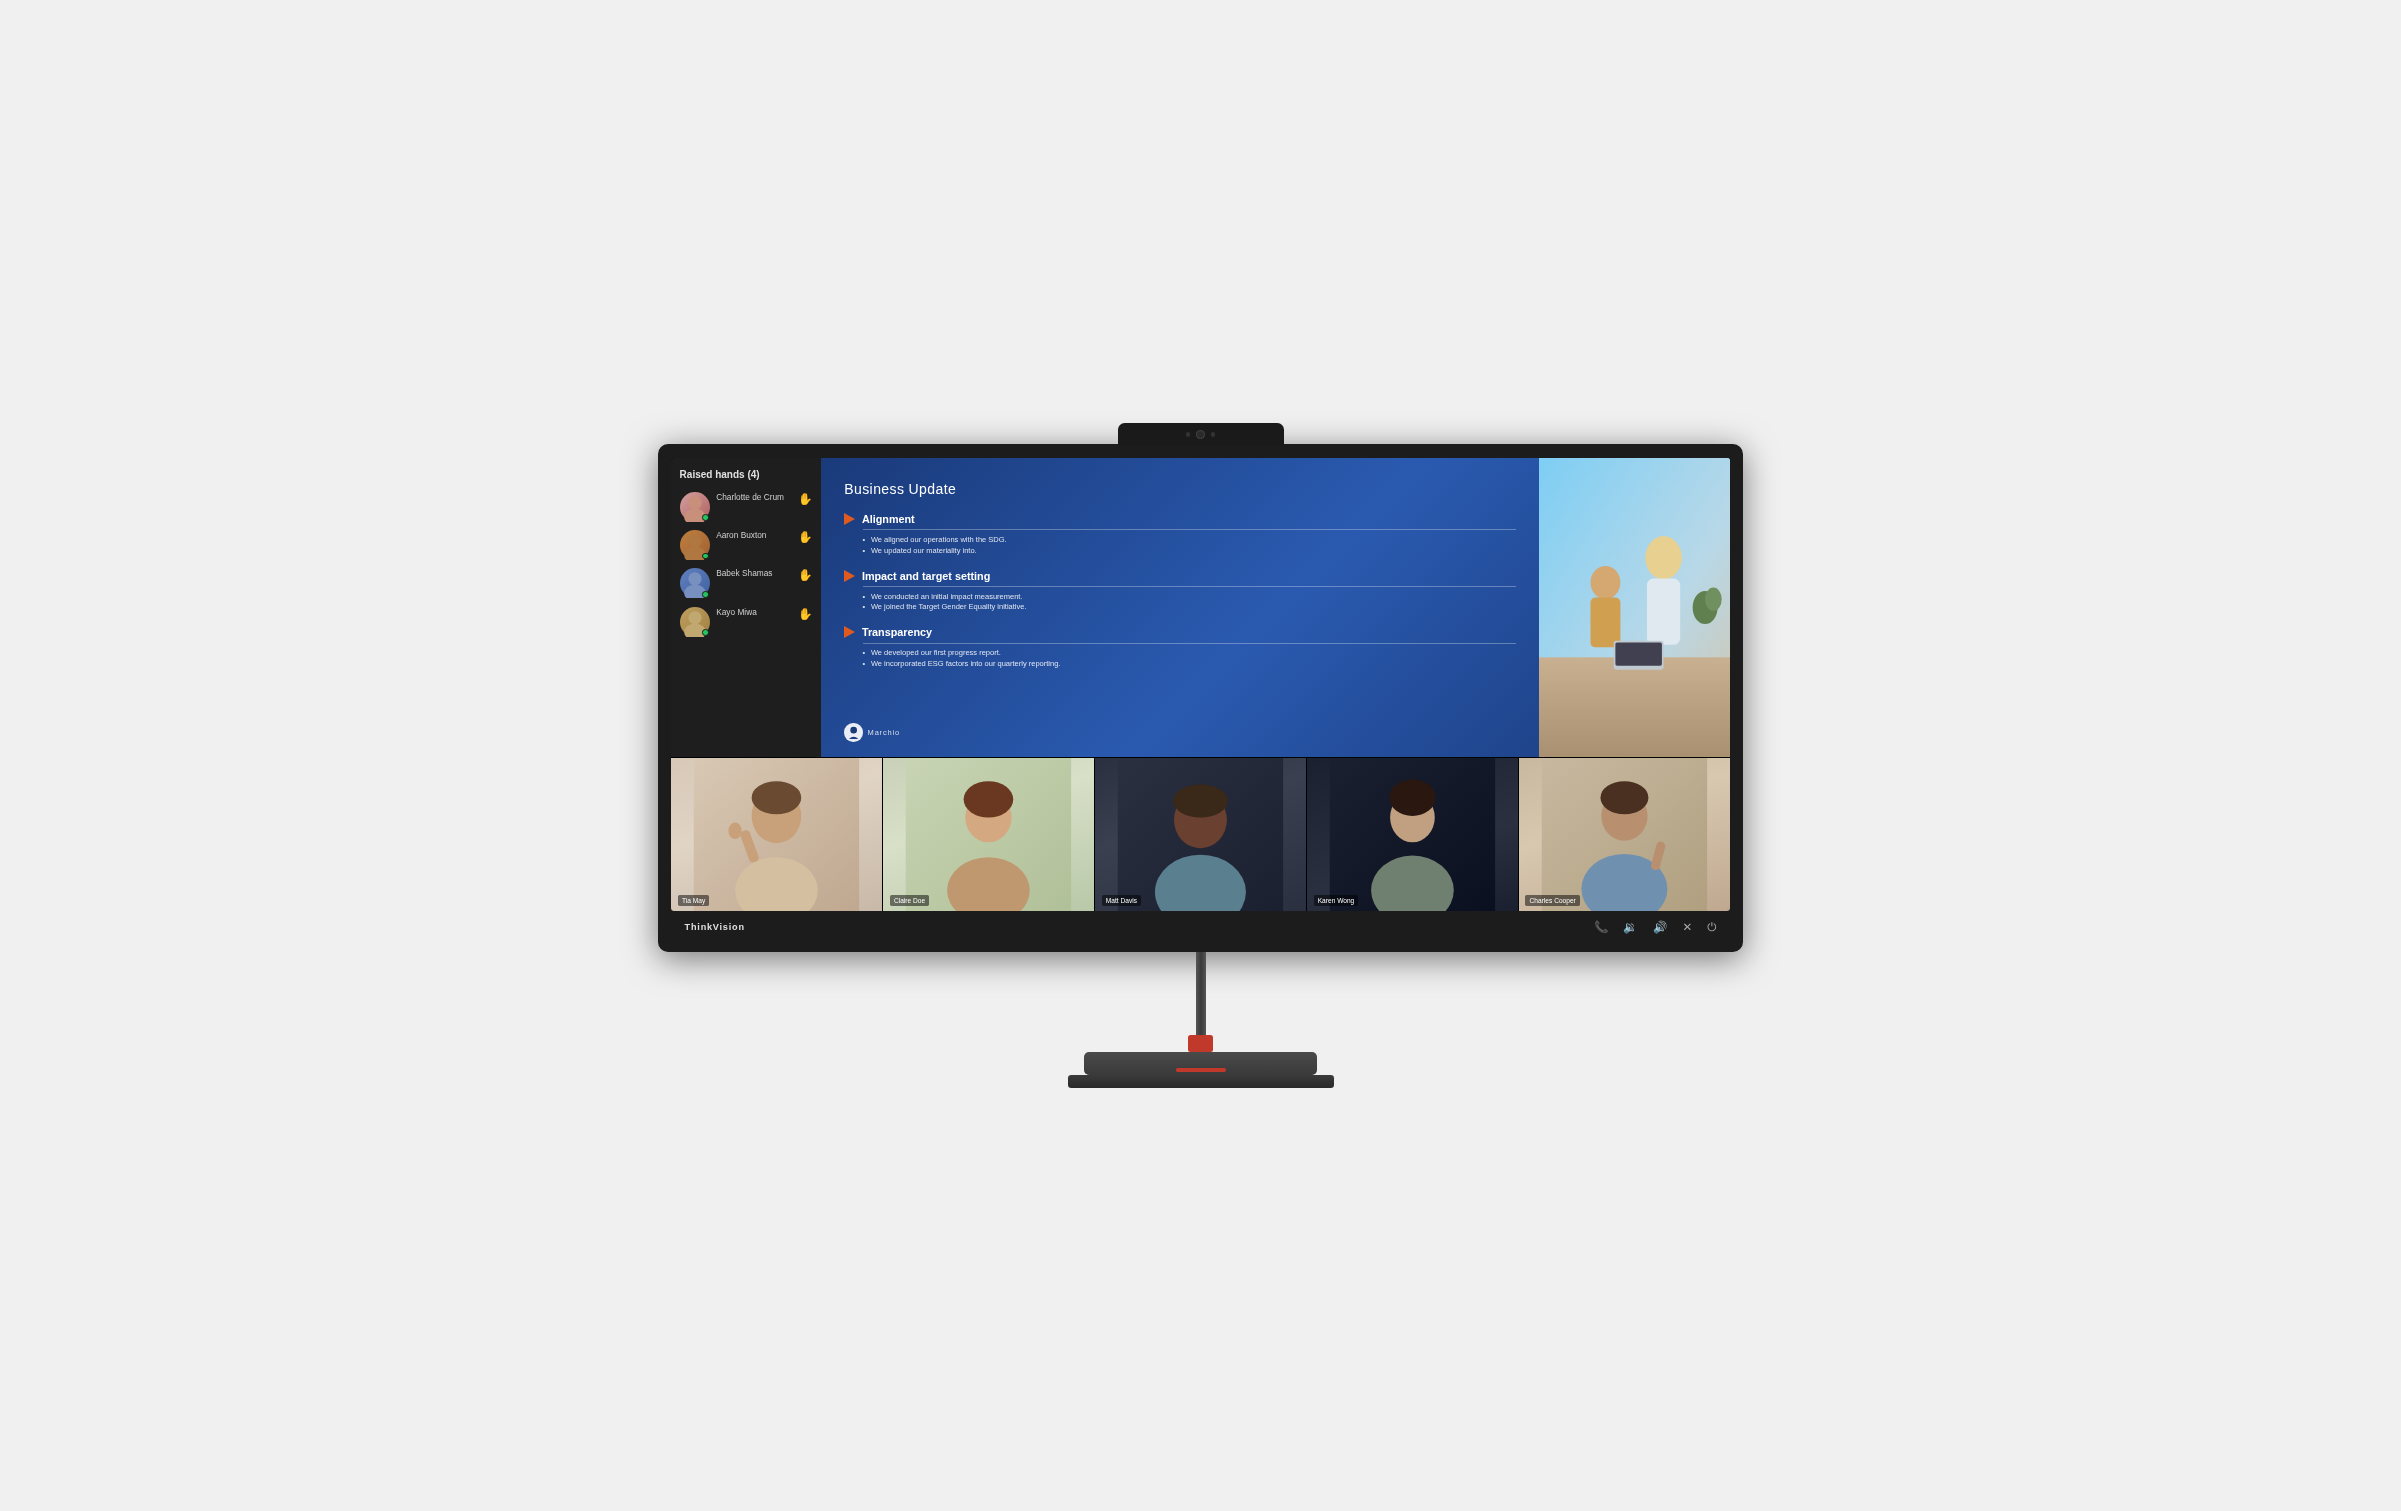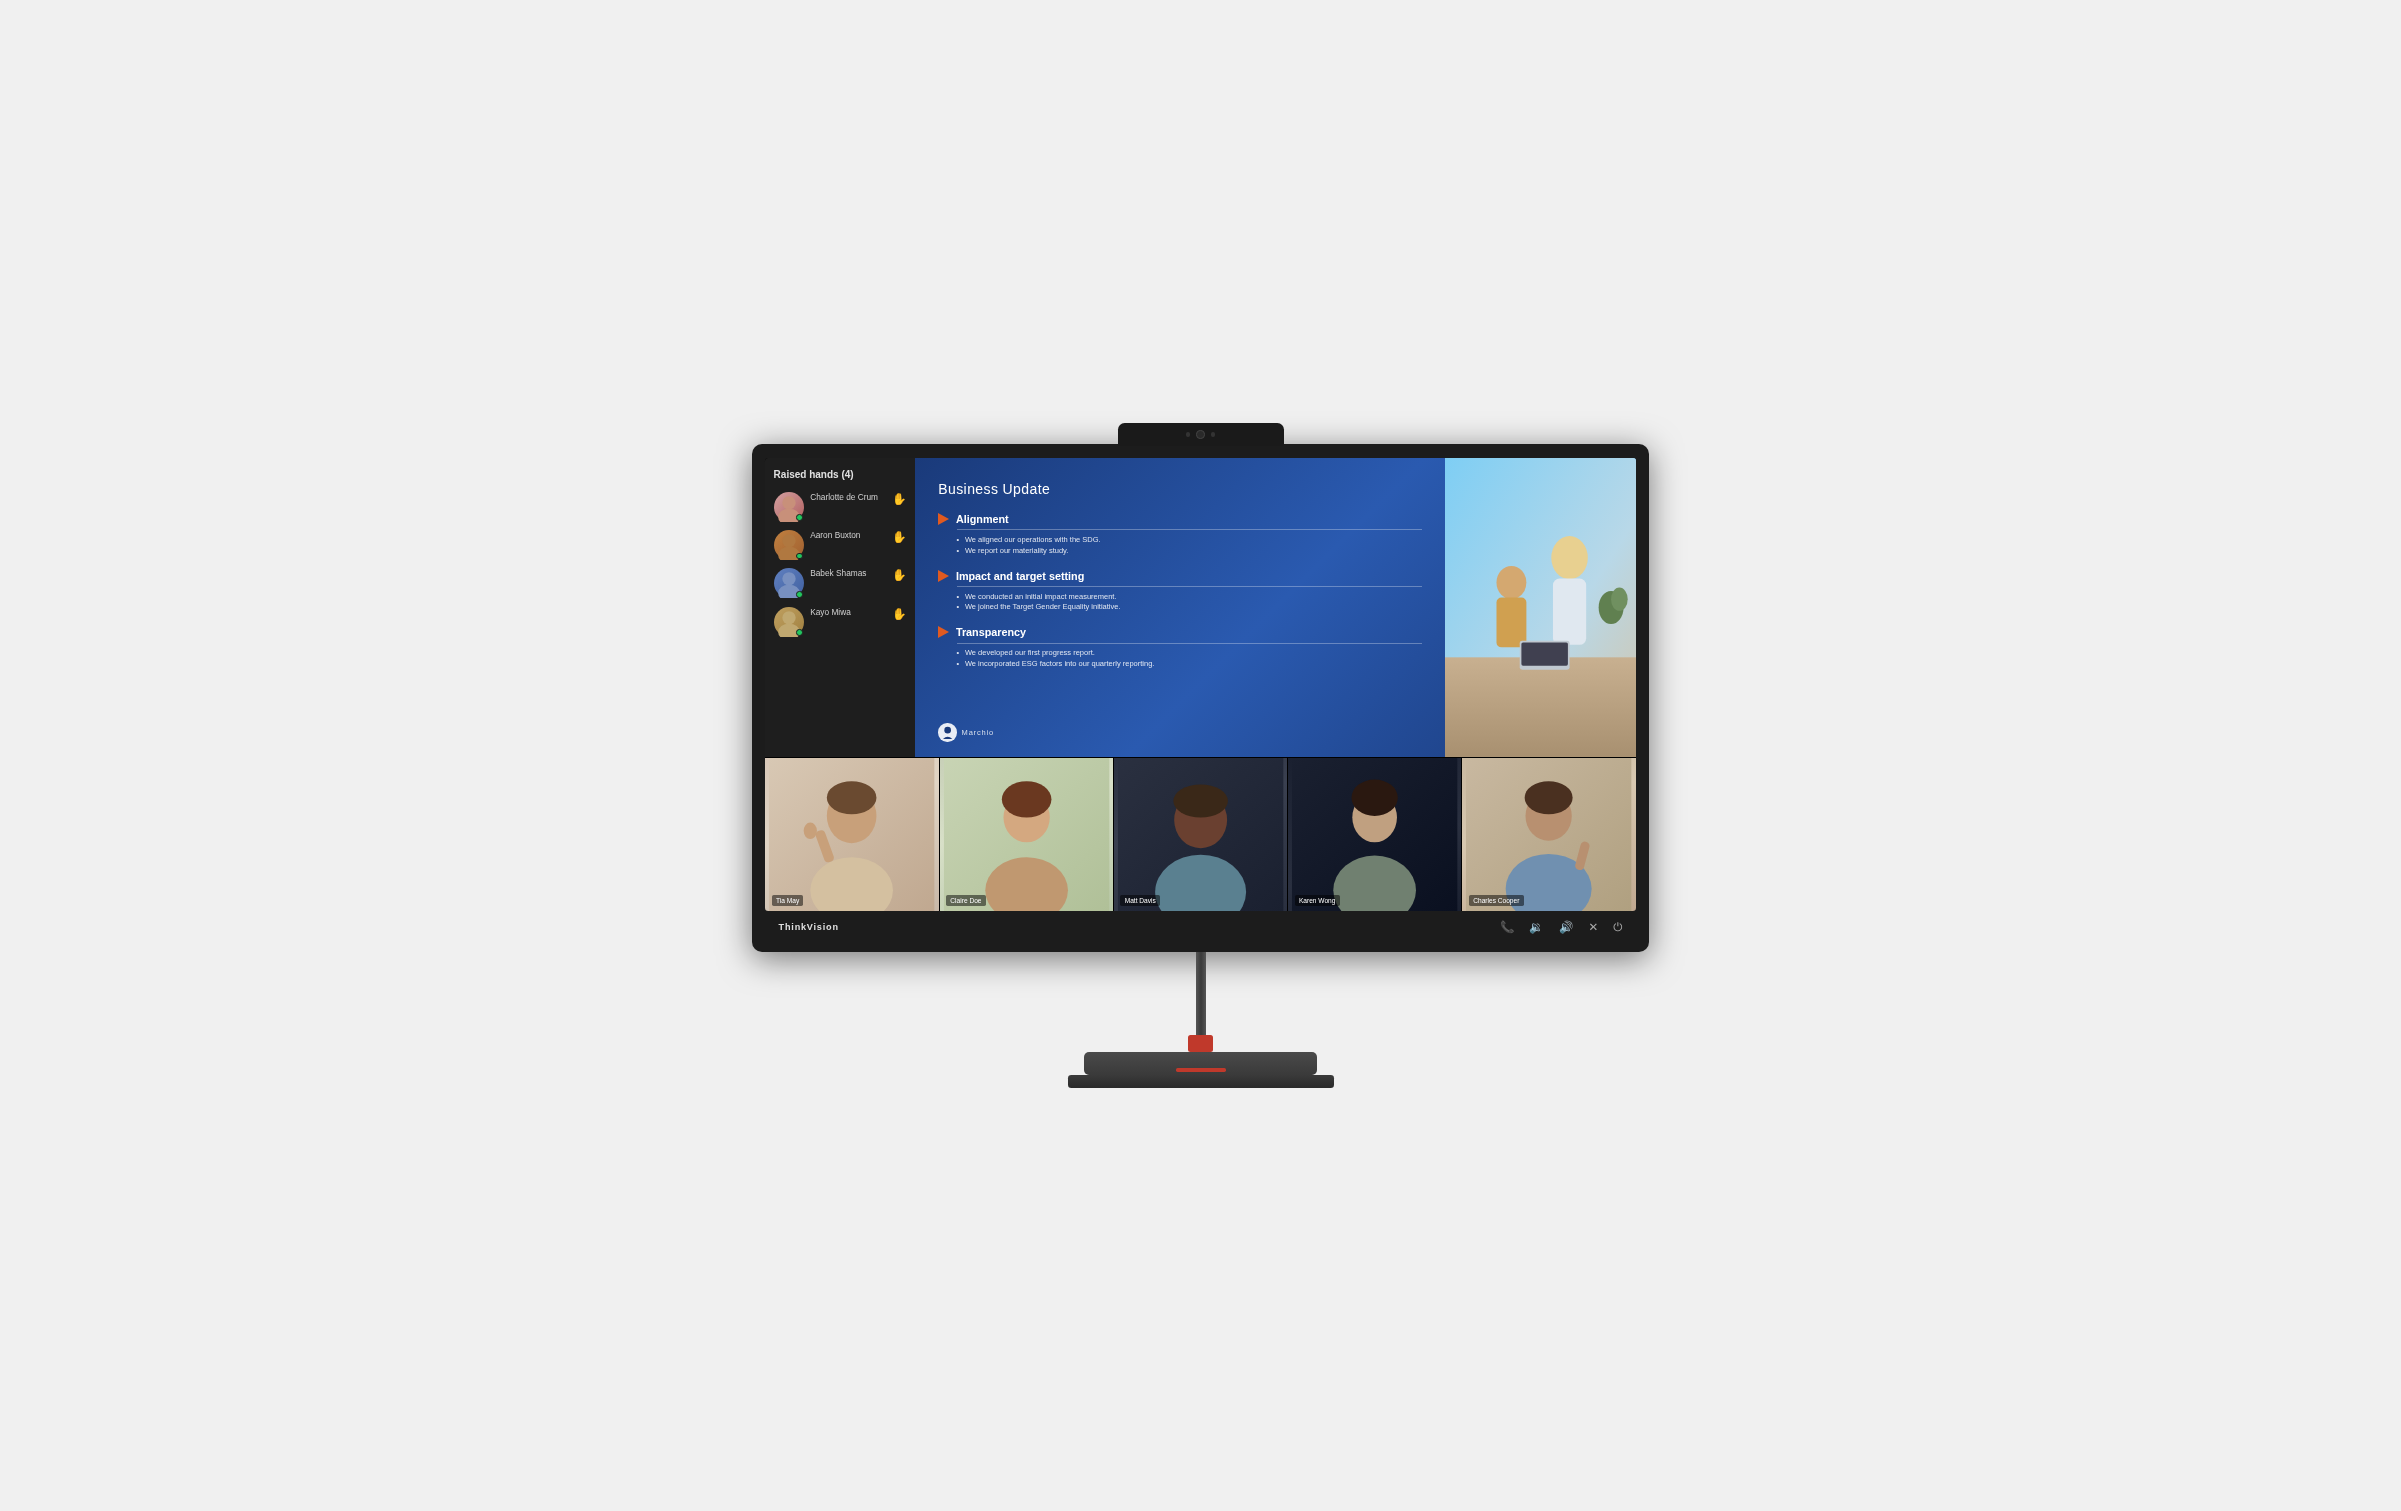--- a/index.html
+++ b/index.html
@@ -41,21 +41,21 @@
     }
     .camera-dot {
       width: 4.2px;
       height: 4.2px;
       border-radius: 50%;
       background: #333;
     }
 
     
     .monitor-bezel {
-      width: 897px;
+      width: 1085px;
       background: #1c1c1c;
       border-radius: 10px;
       padding: 13.3px 13.3px 10px 13.3px;
       box-shadow: 0 6.6px 33px rgba(0,0,0,0.5);
     }
 
     
     .screen {
       width: 100%;
       background: #000;
@@ -449,21 +449,21 @@
             <div class="slide-title">Business Update</div>
 
             <div class="slide-section">
               <div class="slide-section-header">
                 <div class="triangle-icon"></div>
                 <span class="section-title">Alignment</span>
               </div>
               <div class="section-divider"></div>
               <ul class="section-bullets">
                 <li class="section-bullet">We aligned our operations with the SDG.</li>
-                <li class="section-bullet">We report our materiality study.</li>
+                <li class="section-bullet">We updated our materiality into.</li>
               </ul>
             </div>
 
             <div class="slide-section">
               <div class="slide-section-header">
                 <div class="triangle-icon"></div>
                 <span class="section-title">Impact and target setting</span>
               </div>
               <div class="section-divider"></div>
               <ul class="section-bullets">

